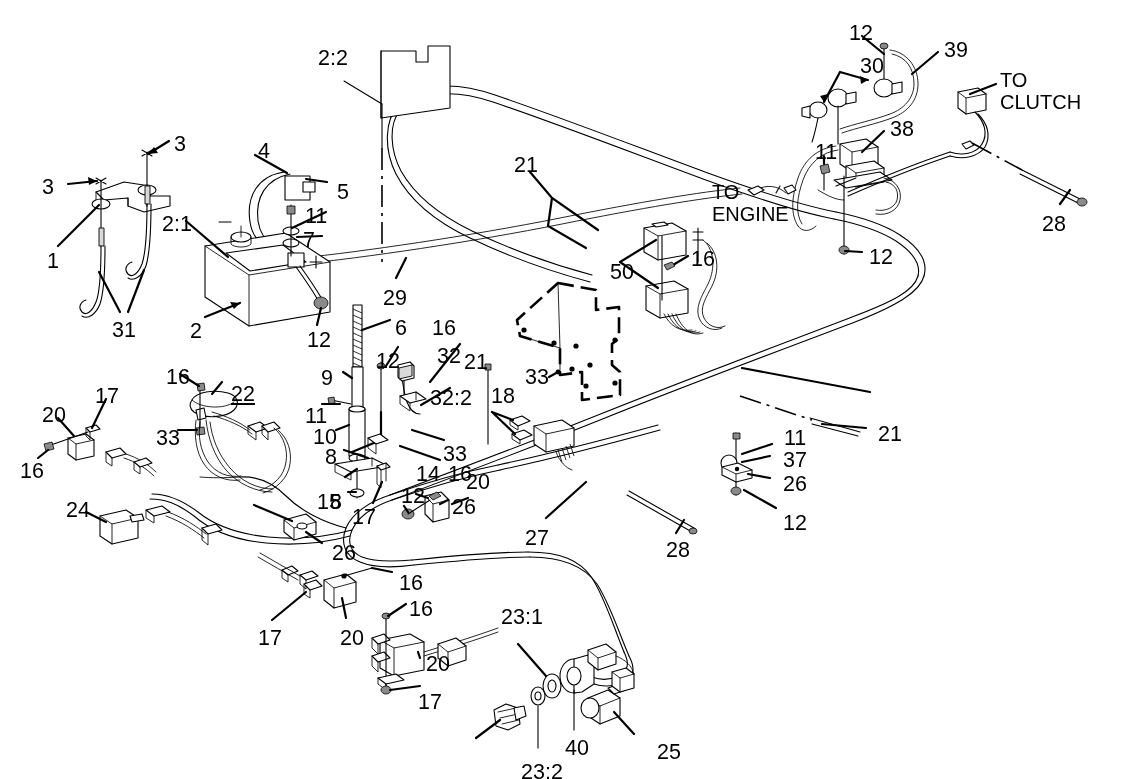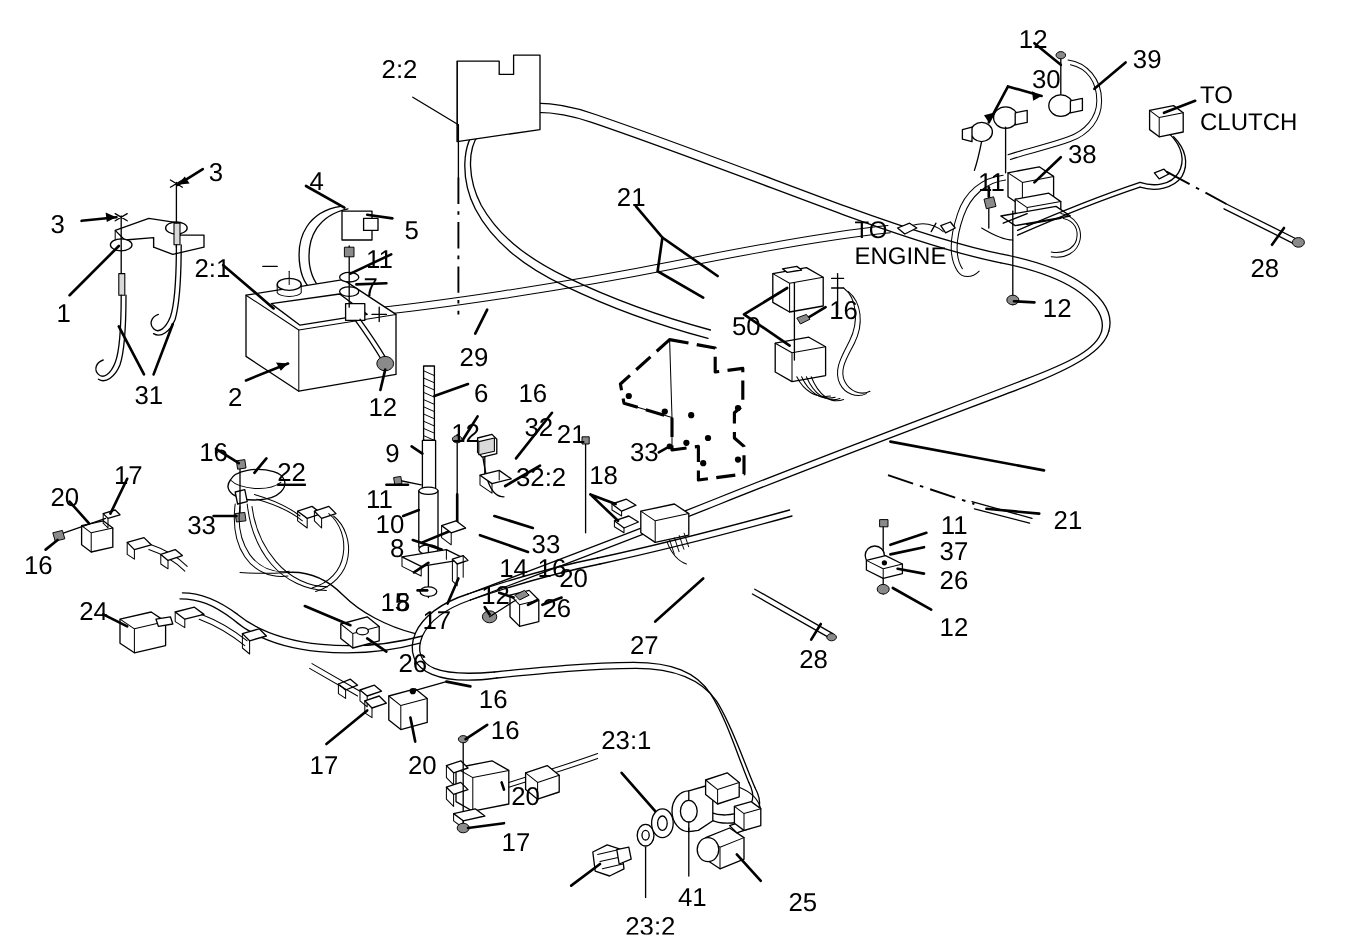--- a/index.html
+++ b/index.html
@@ -622,17 +622,17 @@
       <div class="cal big" style="left: 332px; top: 543px;">26</div>
       <div class="cal big" style="left: 399px; top: 573px;">16</div>
       <div class="cal big" style="left: 258px; top: 628px;">17</div>
       <div class="cal big" style="left: 340px; top: 628px;">20</div>
       <div class="cal big" style="left: 409px; top: 599px;">16</div>
       <div class="cal big" style="left: 501px; top: 607px;">23:1</div>
       <div class="cal big" style="left: 426px; top: 654px;">20</div>
       <div class="cal big" style="left: 418px; top: 692px;">17</div>
       <div class="cal big" style="left: 626px; top: 742px; margin-left: 31px;">25</div>
       <div class="cal big" style="left: 461px; top: 786px;">13</div>
-      <div class="cal big" style="left: 565px; top: 738px;">41</div>
+      <div class="cal big" style="left: 565px; top: 738px;">40</div>
       <div class="cal big" style="left: 521px; top: 762px;">23:2</div>
     </div>
 
 </div>
 
 </body></html>

